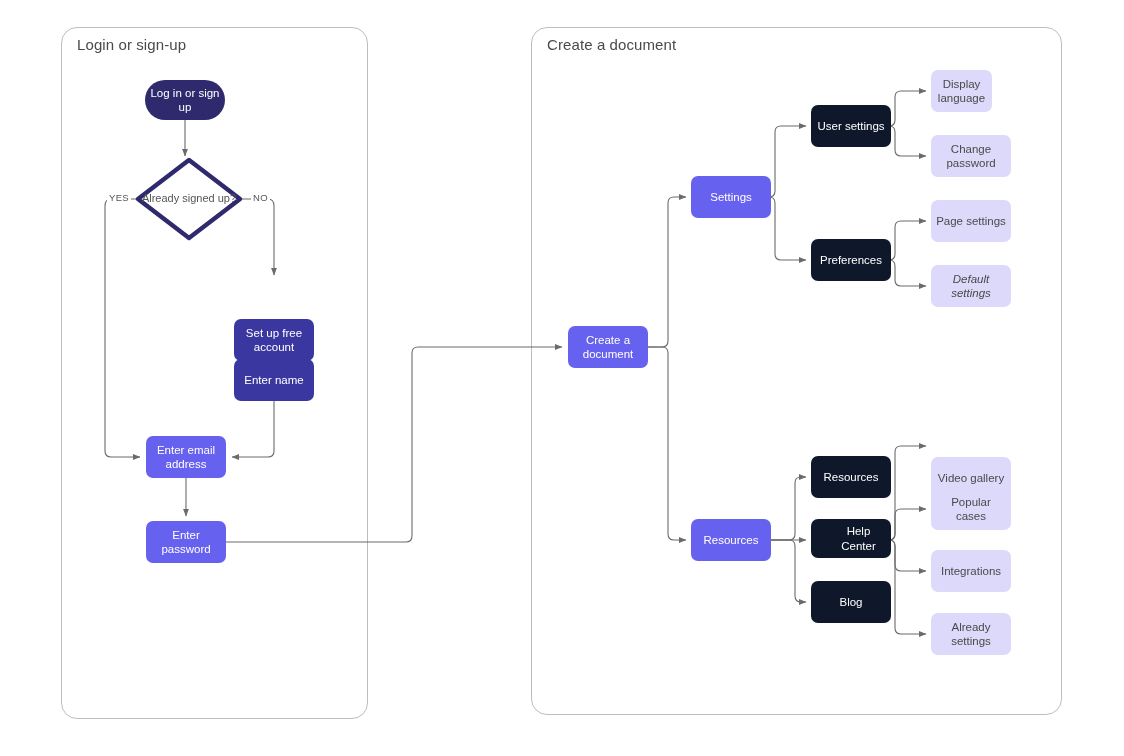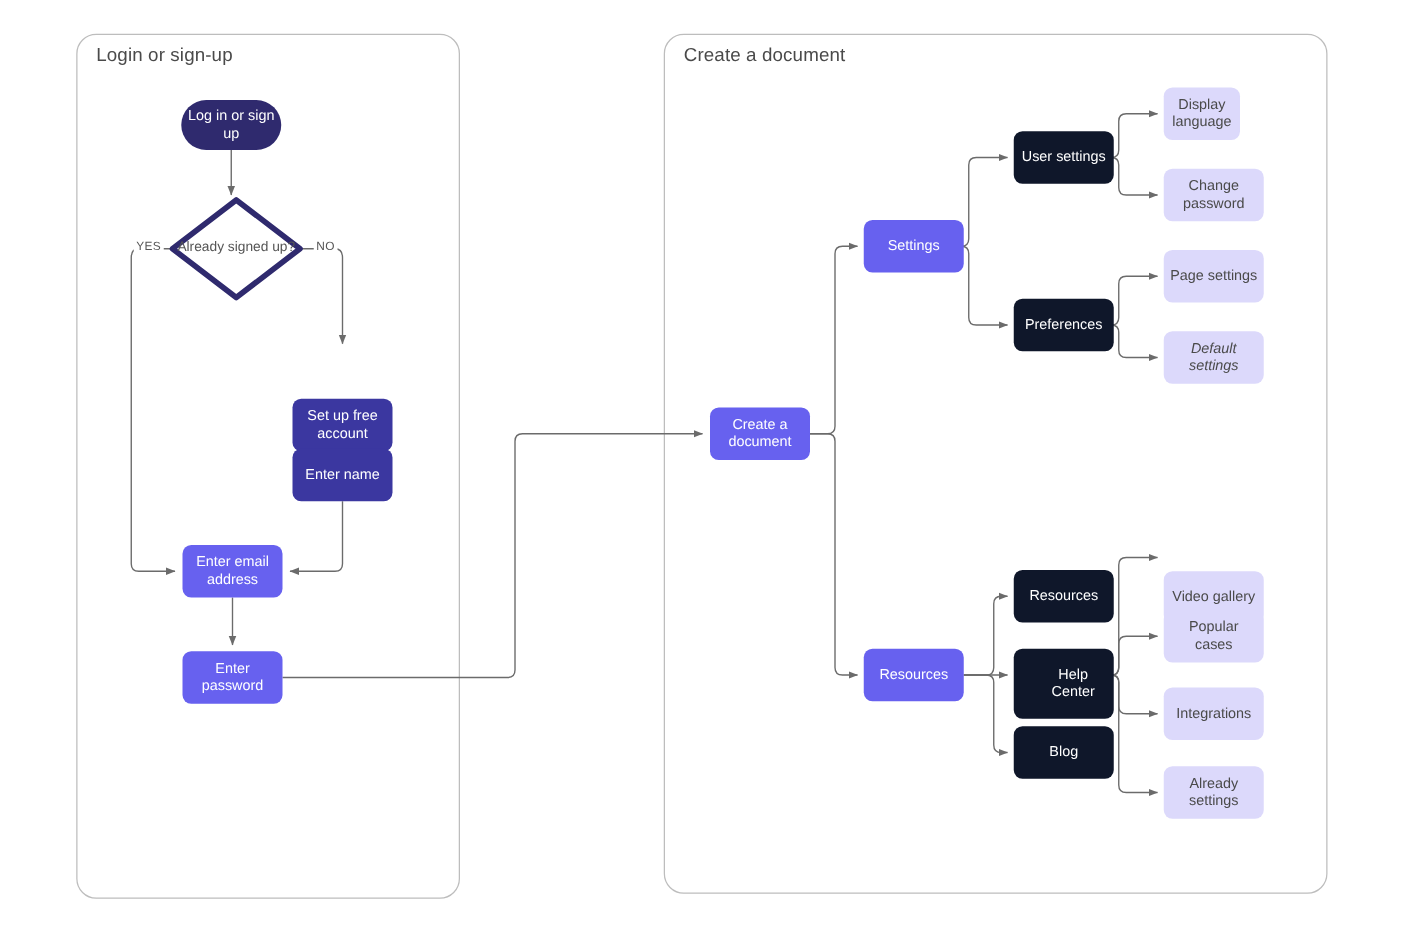--- a/index.html
+++ b/index.html
@@ -108,20 +108,20 @@
   <div class="node n-mid" id="nd-settings" style="left: 691px; top: 176px; width: 80px; height: 42px;">Settings</div>
   <div class="node n-sub" id="nd-user_settings" style="left: 811px; top: 105px; width: 80px; height: 42px;">User settings</div>
   <div class="node n-sub" id="nd-preferences" style="left: 811px; top: 239px; width: 80px; height: 42px;">Preferences</div>
   <div class="node n-leaf" id="nd-display_language" style="left: 931px; top: 70px; width: 61px; height: 42px;">Display language</div>
   <div class="node n-leaf" id="nd-change_password" style="left: 931px; top: 135px; width: 80px; height: 42px;">Change password</div>
   <div class="node n-leaf" id="nd-page_settings" style="left: 931px; top: 200px; width: 80px; height: 42px;">Page settings</div>
   <div class="node n-leaf" id="nd-default_settings" style="left: 931px; top: 265px; width: 80px; height: 42px; font-style: italic;">Default settings</div>
 
   <div class="node n-mid" id="nd-resources" style="left: 691px; top: 519px; width: 80px; height: 42px;">Resources</div>
   <div class="node n-sub" id="nd-templates" style="left: 811px; top: 456px; width: 80px; height: 42px;">Resources</div>
-  <div class="node n-sub" id="nd-help_center" style="left: 811px; top: 519px; width: 80px; height: 56px; padding-left: 19px;">Help Center</div>
+  <div class="node n-sub" id="nd-help_center" style="left: 811px; top: 519px; width: 80px; height: 39px; padding-left: 19px;">Help Center</div>
   <div class="node n-sub" id="nd-blog" style="left: 811px; top: 581px; width: 80px; height: 42px;">Blog</div>
   <div class="node n-leaf" id="nd-video_gallery" style="left: 931px; top: 425px; width: 80px; height: 42px; margin-top: 32px;">Video gallery</div>
   <div class="node n-leaf" id="nd-popular_cases" style="left: 931px; top: 488px; width: 80px; height: 42px;">Popular cases</div>
   <div class="node n-leaf" id="nd-integrations" style="left: 931px; top: 550px; width: 80px; height: 42px;">Integrations</div>
   <div class="node n-leaf" id="nd-account_settings" style="left: 931px; top: 613px; width: 80px; height: 42px;">Already settings</div>
 
 </div>
 
 </body></html>

